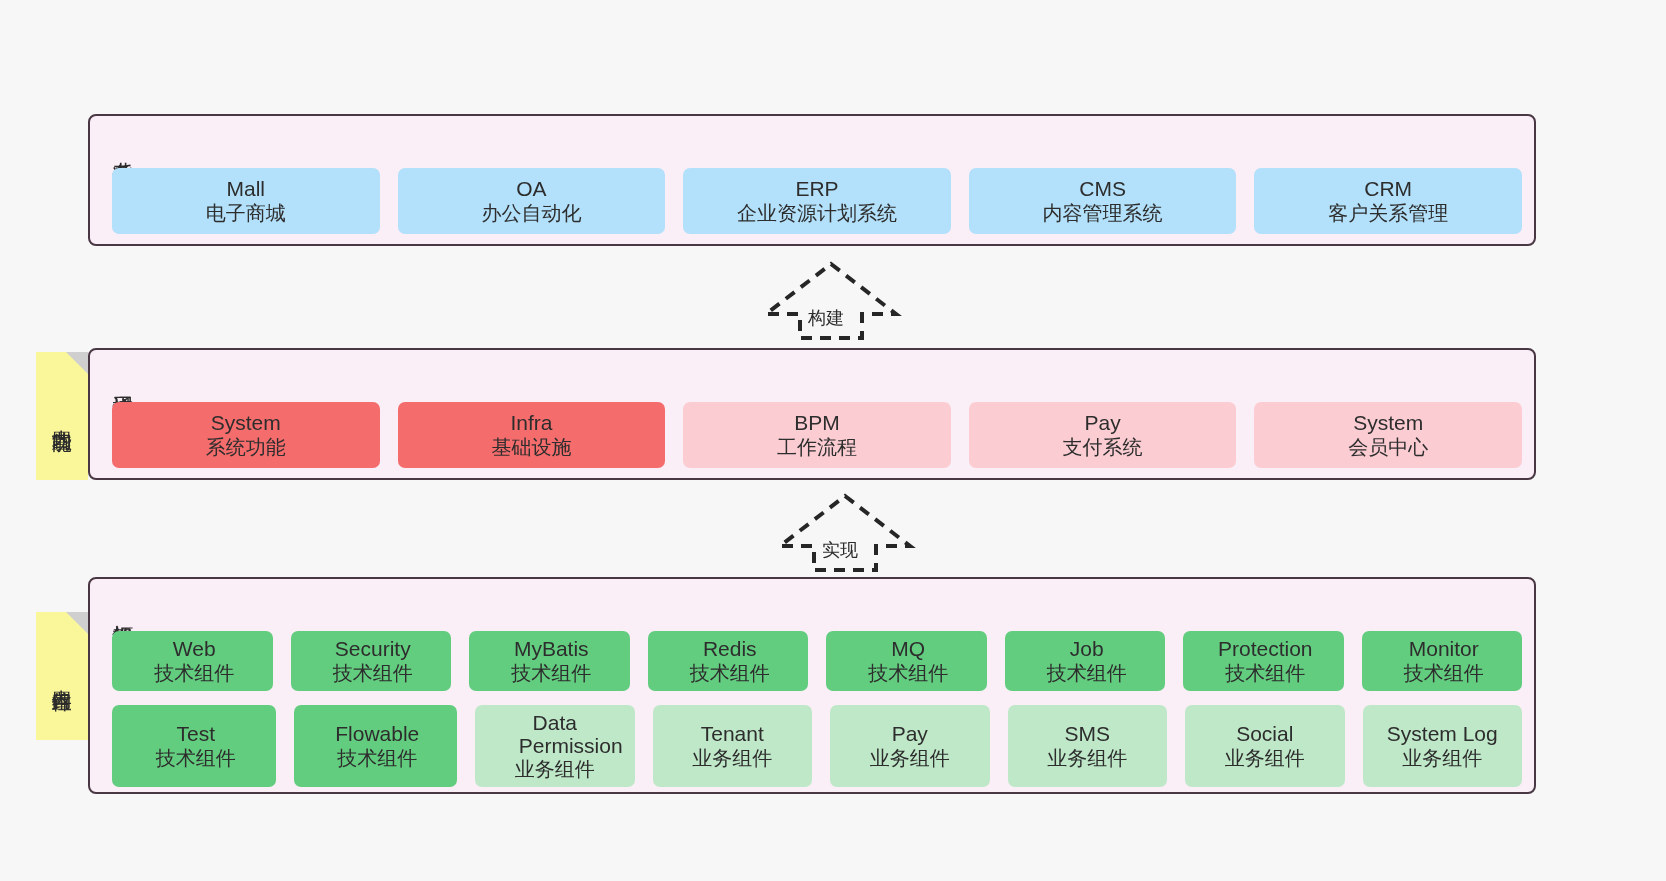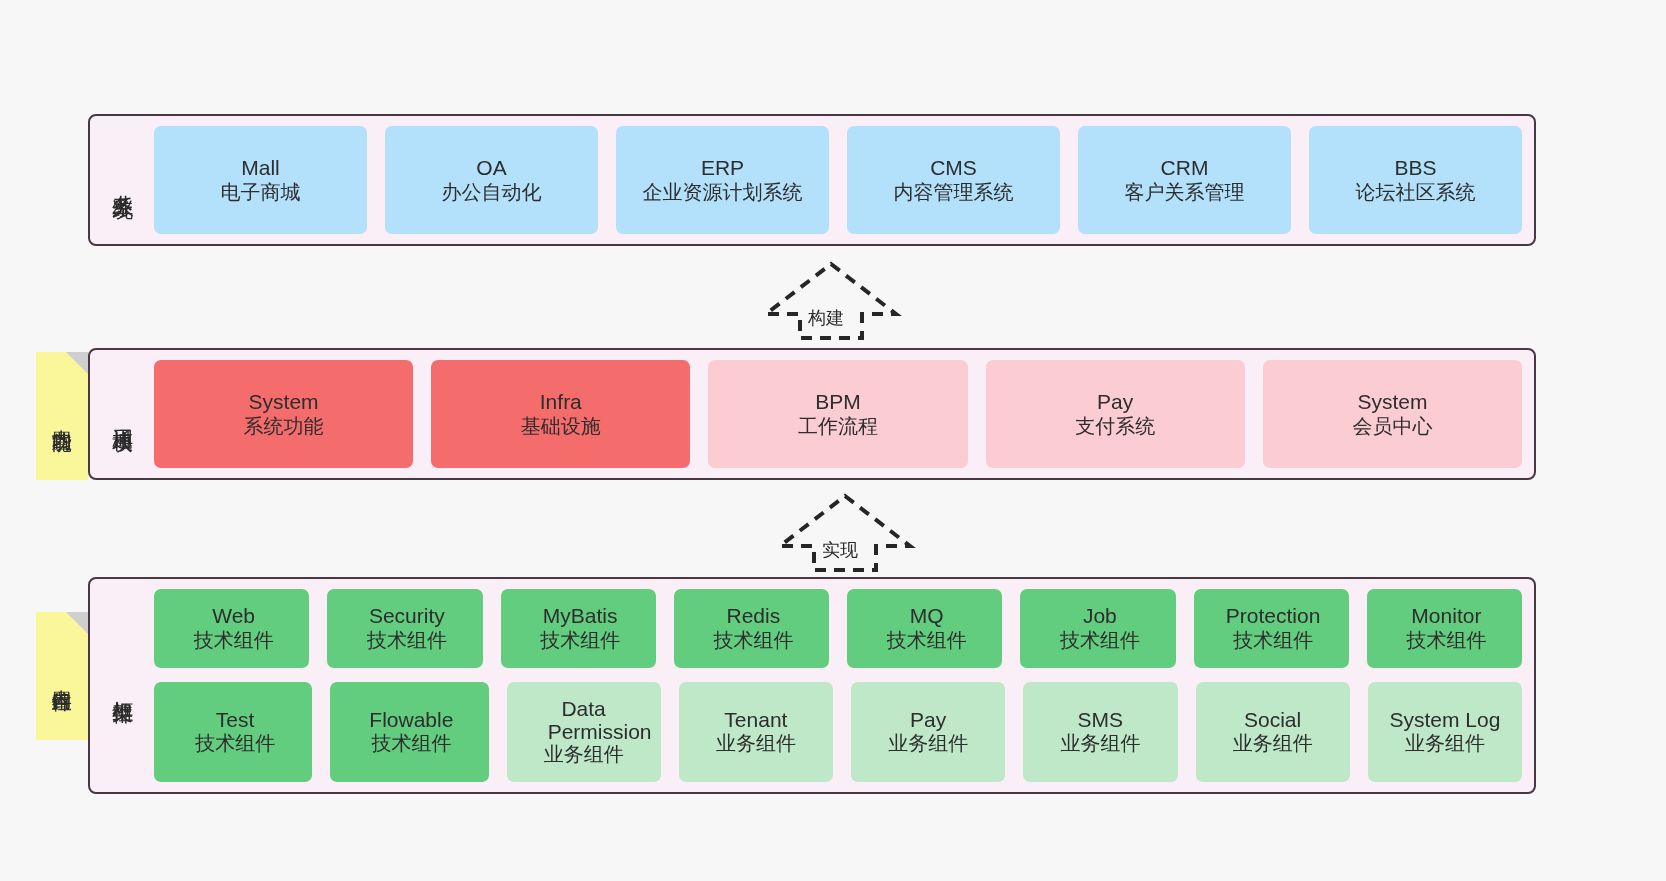--- a/index.html
+++ b/index.html
@@ -19,20 +19,21 @@
 
   
   .layer {
     position: absolute;
     background: #faeef7;
     border: 2px solid #4a3744;
     border-radius: 8px;
     display: flex;
     align-items: stretch;
     padding: 10px 12px;
+    flex-direction: column;
   }
   .layer-title {
     width: 42px;
     flex: 0 0 42px;
     display: flex;
     align-items: center;
     justify-content: center;
     font-size: 21px;
     color: #2b2b2b;
     letter-spacing: 1px;
@@ -141,24 +142,20 @@
           <span class="cn">企业资源计划系统</span>
         </div>
         <div class="card c-blue">
           <span class="en">CMS</span>
           <span class="cn">内容管理系统</span>
         </div>
         <div class="card c-blue">
           <span class="en">CRM</span>
           <span class="cn">客户关系管理</span>
         </div>
-        <div class="card c-blue">
-          <span class="en">BBS</span>
-          <span class="cn">论坛社区系统</span>
-        </div>
       </div>
     </div>
   </div>
 
   <div class="arrow-wrap" style="left:756px; top:258px; width:150px; height:86px;font-family:Liberation Mono, monospace;">
     <svg width="150" height="86" viewBox="0 0 150 86">
       <path d="M 75 6 L 140 56 L 106 56 L 106 80 L 44 80 L 44 56 L 10 56 Z" fill="none" stroke="#262626" stroke-width="4" stroke-dasharray="11 8" stroke-linecap="butt" stroke-linejoin="miter"></path>
     </svg>
     <span class="arrow-label" style="left:52px; top:48px;">构建</span>
   </div>

